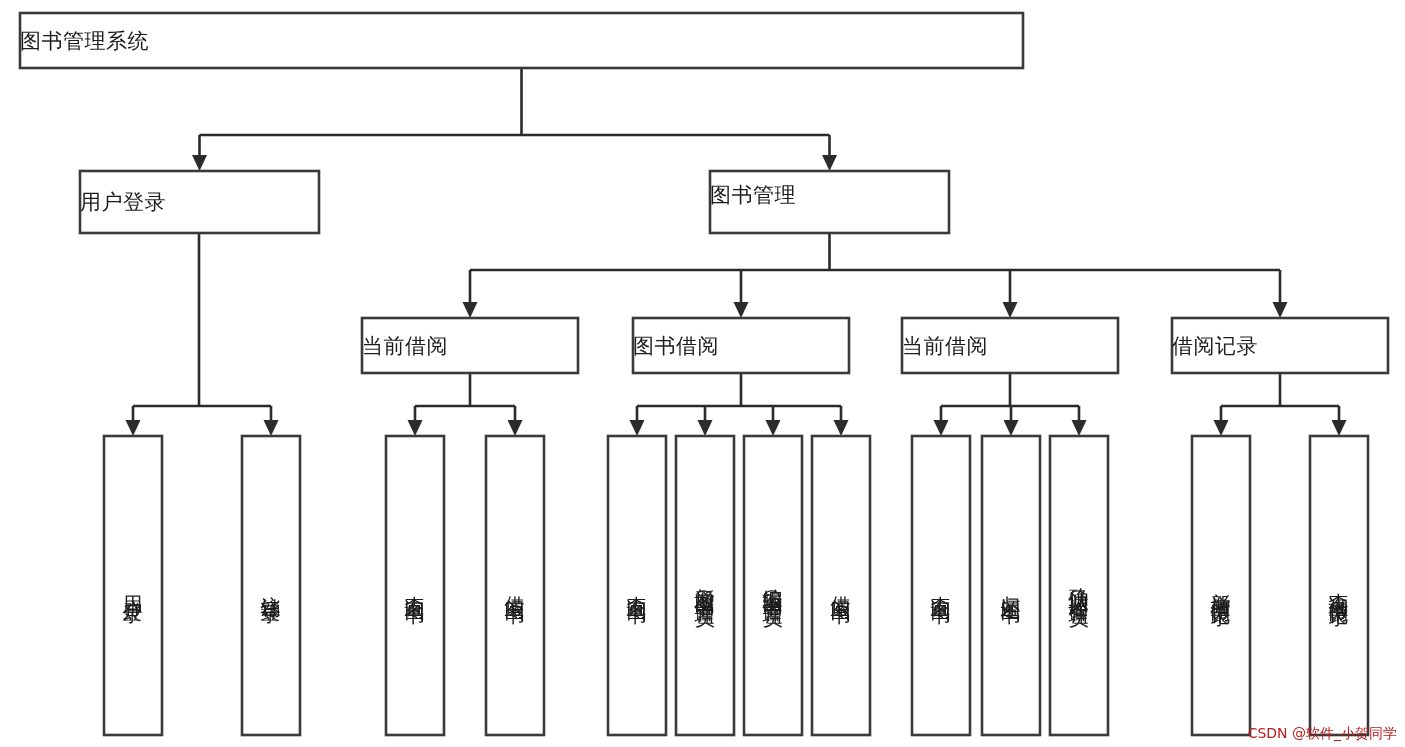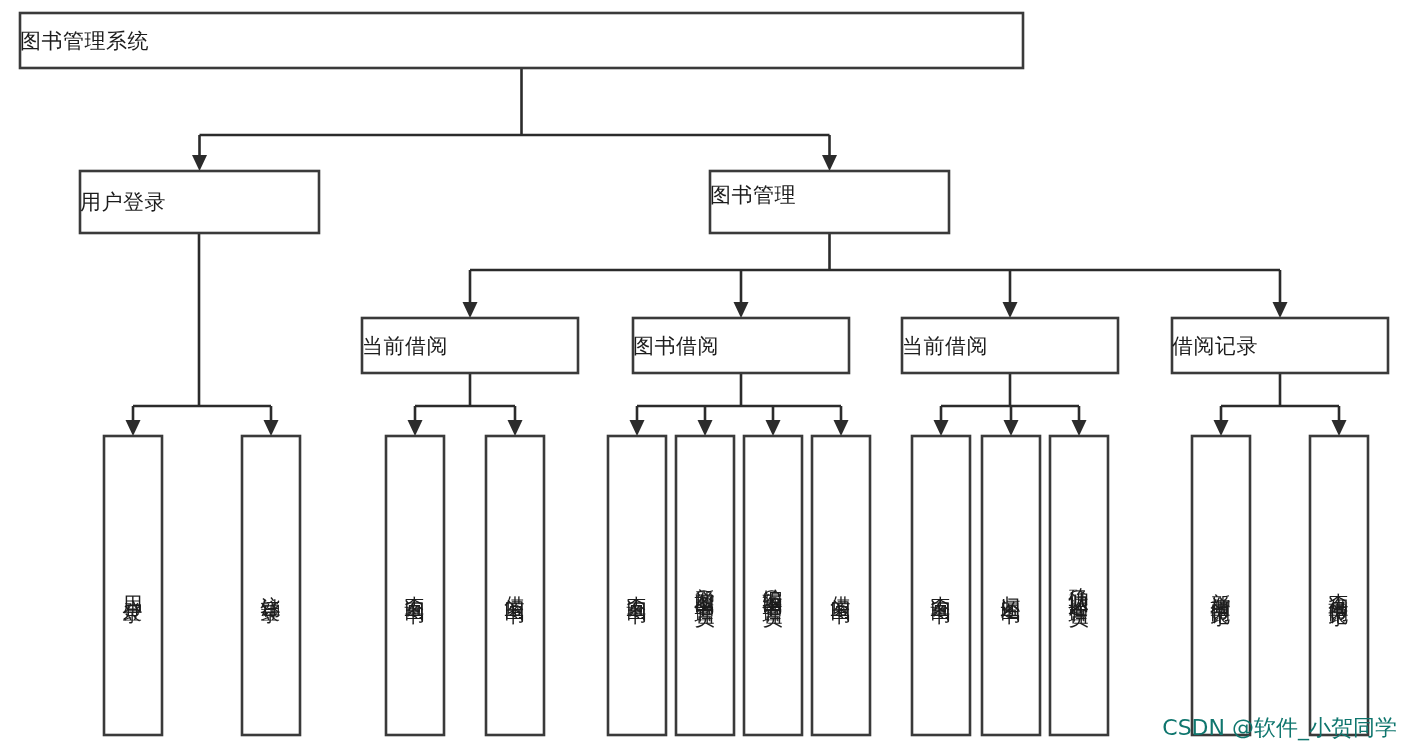--- a/index.html
+++ b/index.html
@@ -72,22 +72,22 @@
     font-size: 21px;
     color: #1c1c1c;
     white-space: nowrap;
     letter-spacing: 0.5px;
   }
   #watermark {
     position: absolute;
     right: 8px;
     bottom: 4px;
     font-family: "DejaVu Sans", "Liberation Sans", sans-serif;
-    font-size: 22px;
-    color: #0f766e;
+    font-size: 14px;
+    color: #b91c1c;
     white-space: nowrap;
     user-select: none;
   }
 </style>
 </head>
 <body>
 
 <div id="diagram-root">
 
   <svg id="diagram-svg" viewBox="0 0 1405 747">

